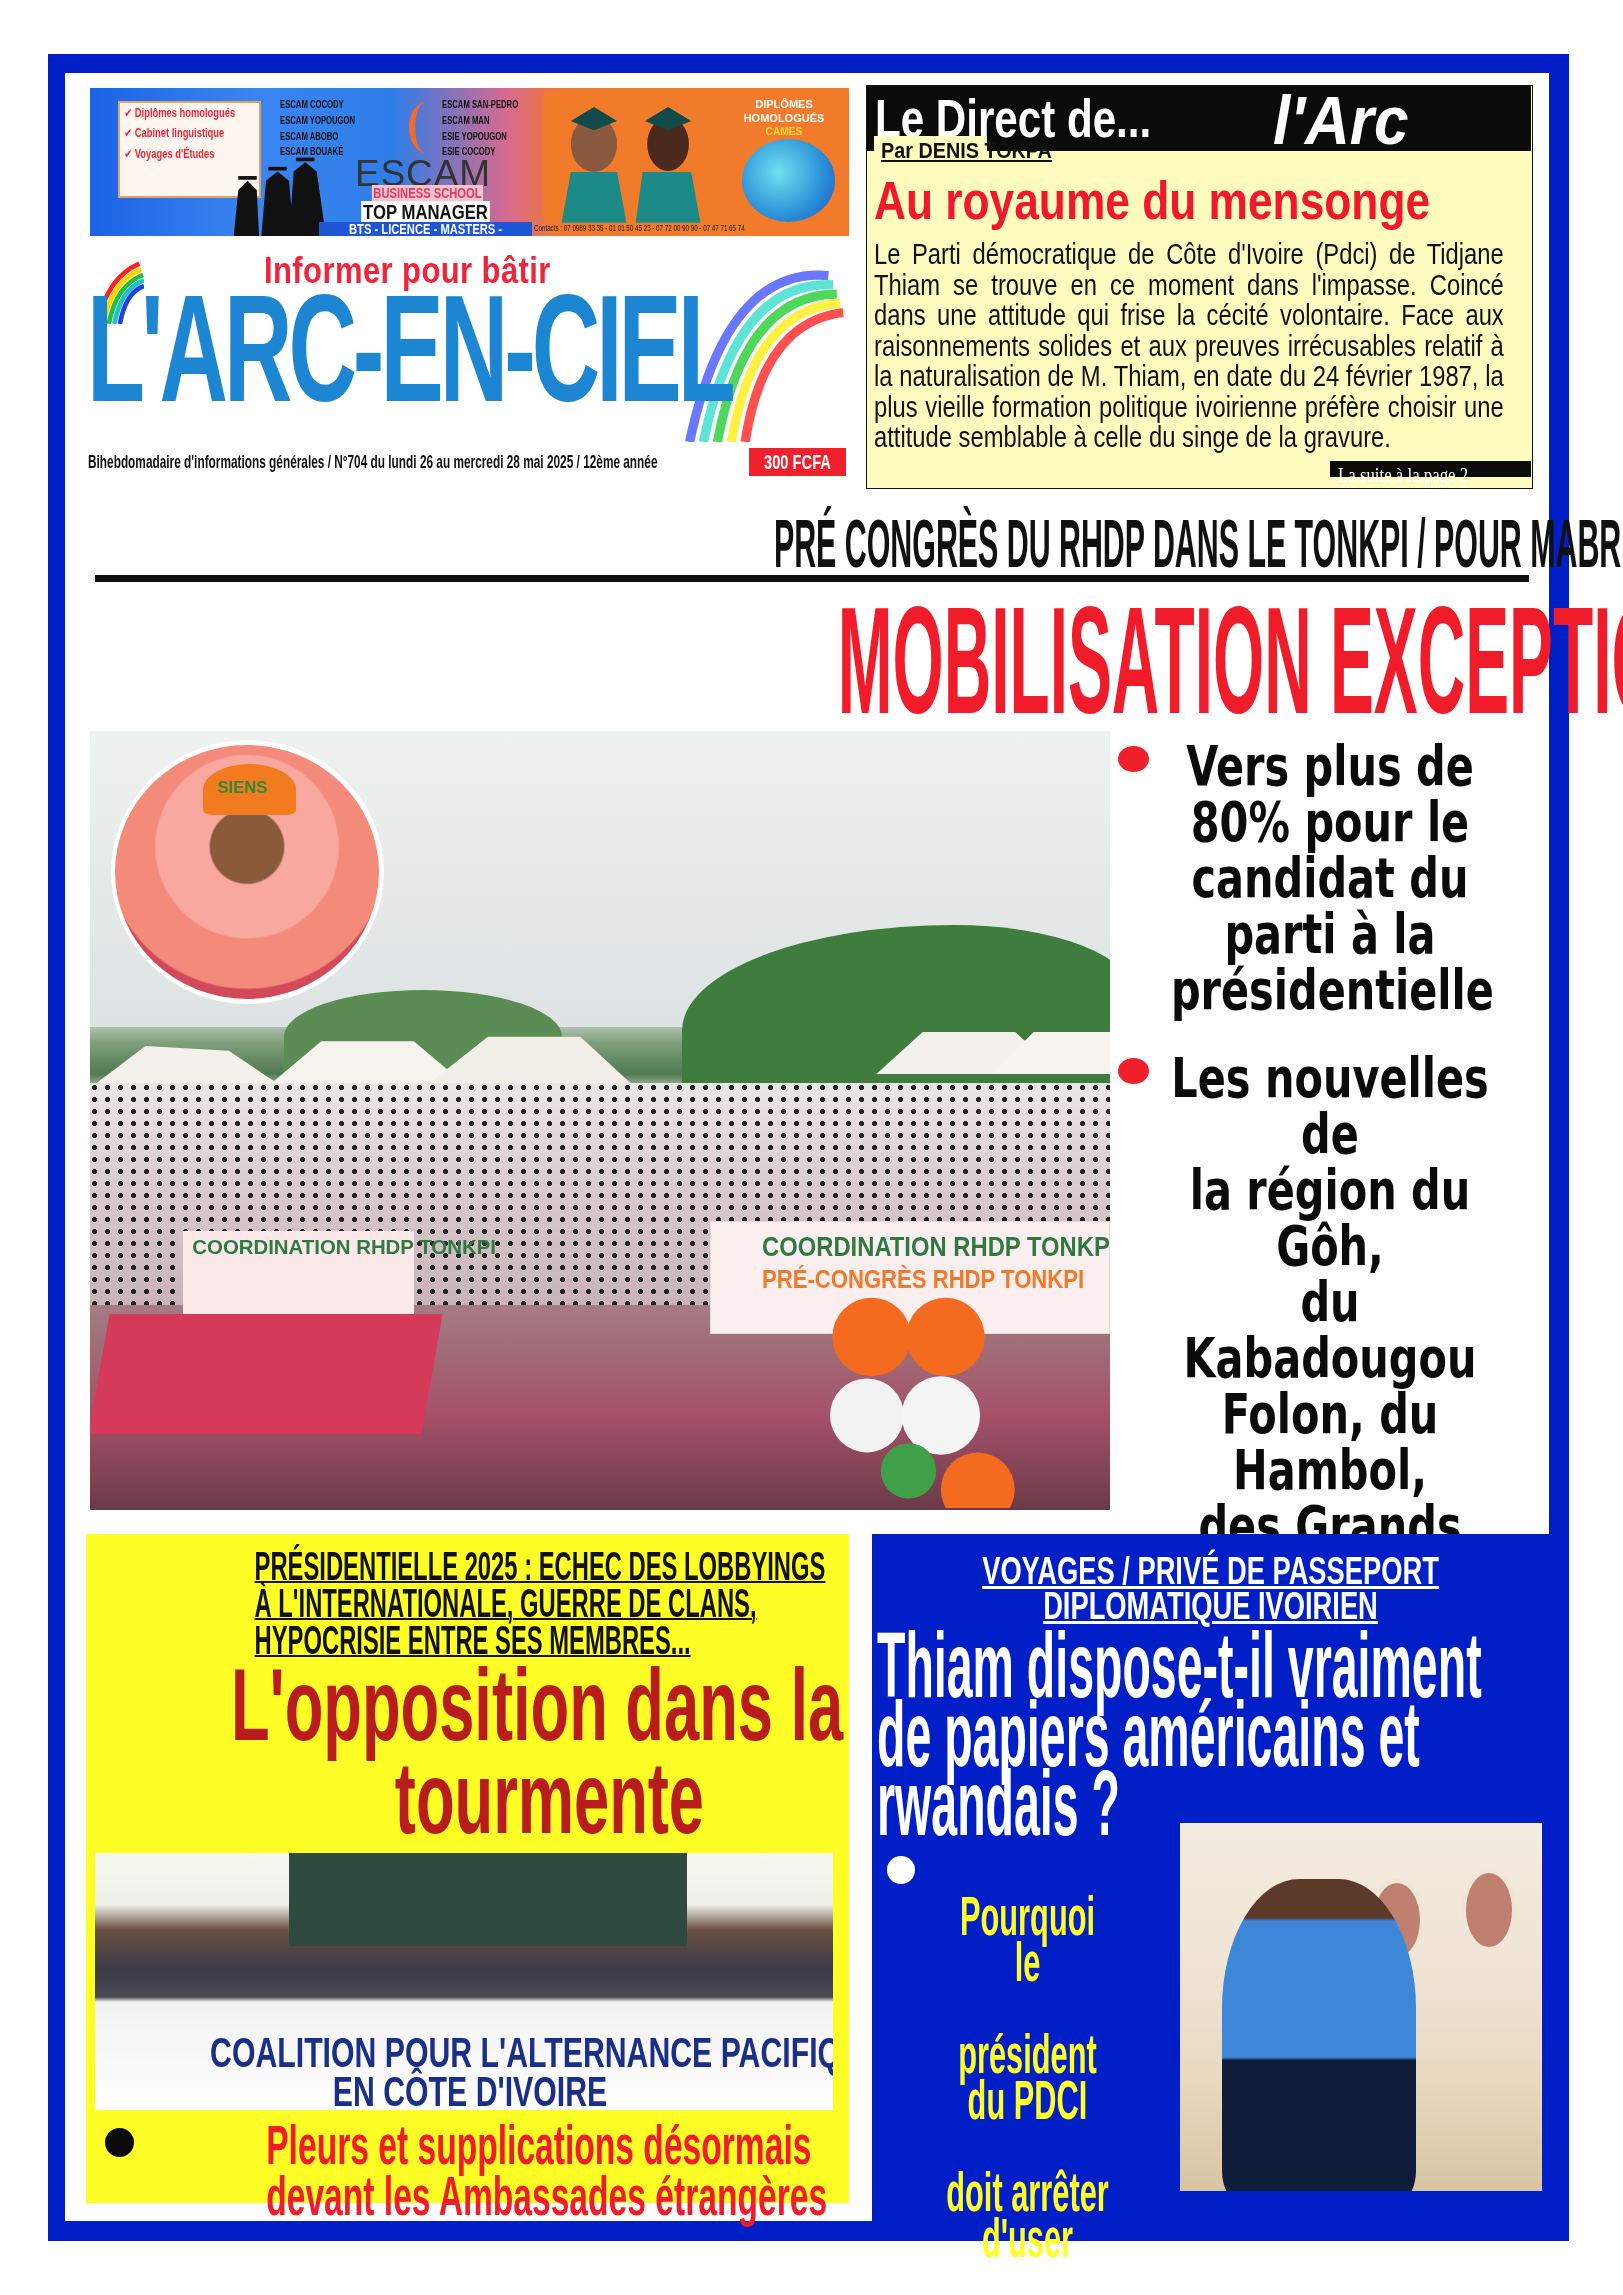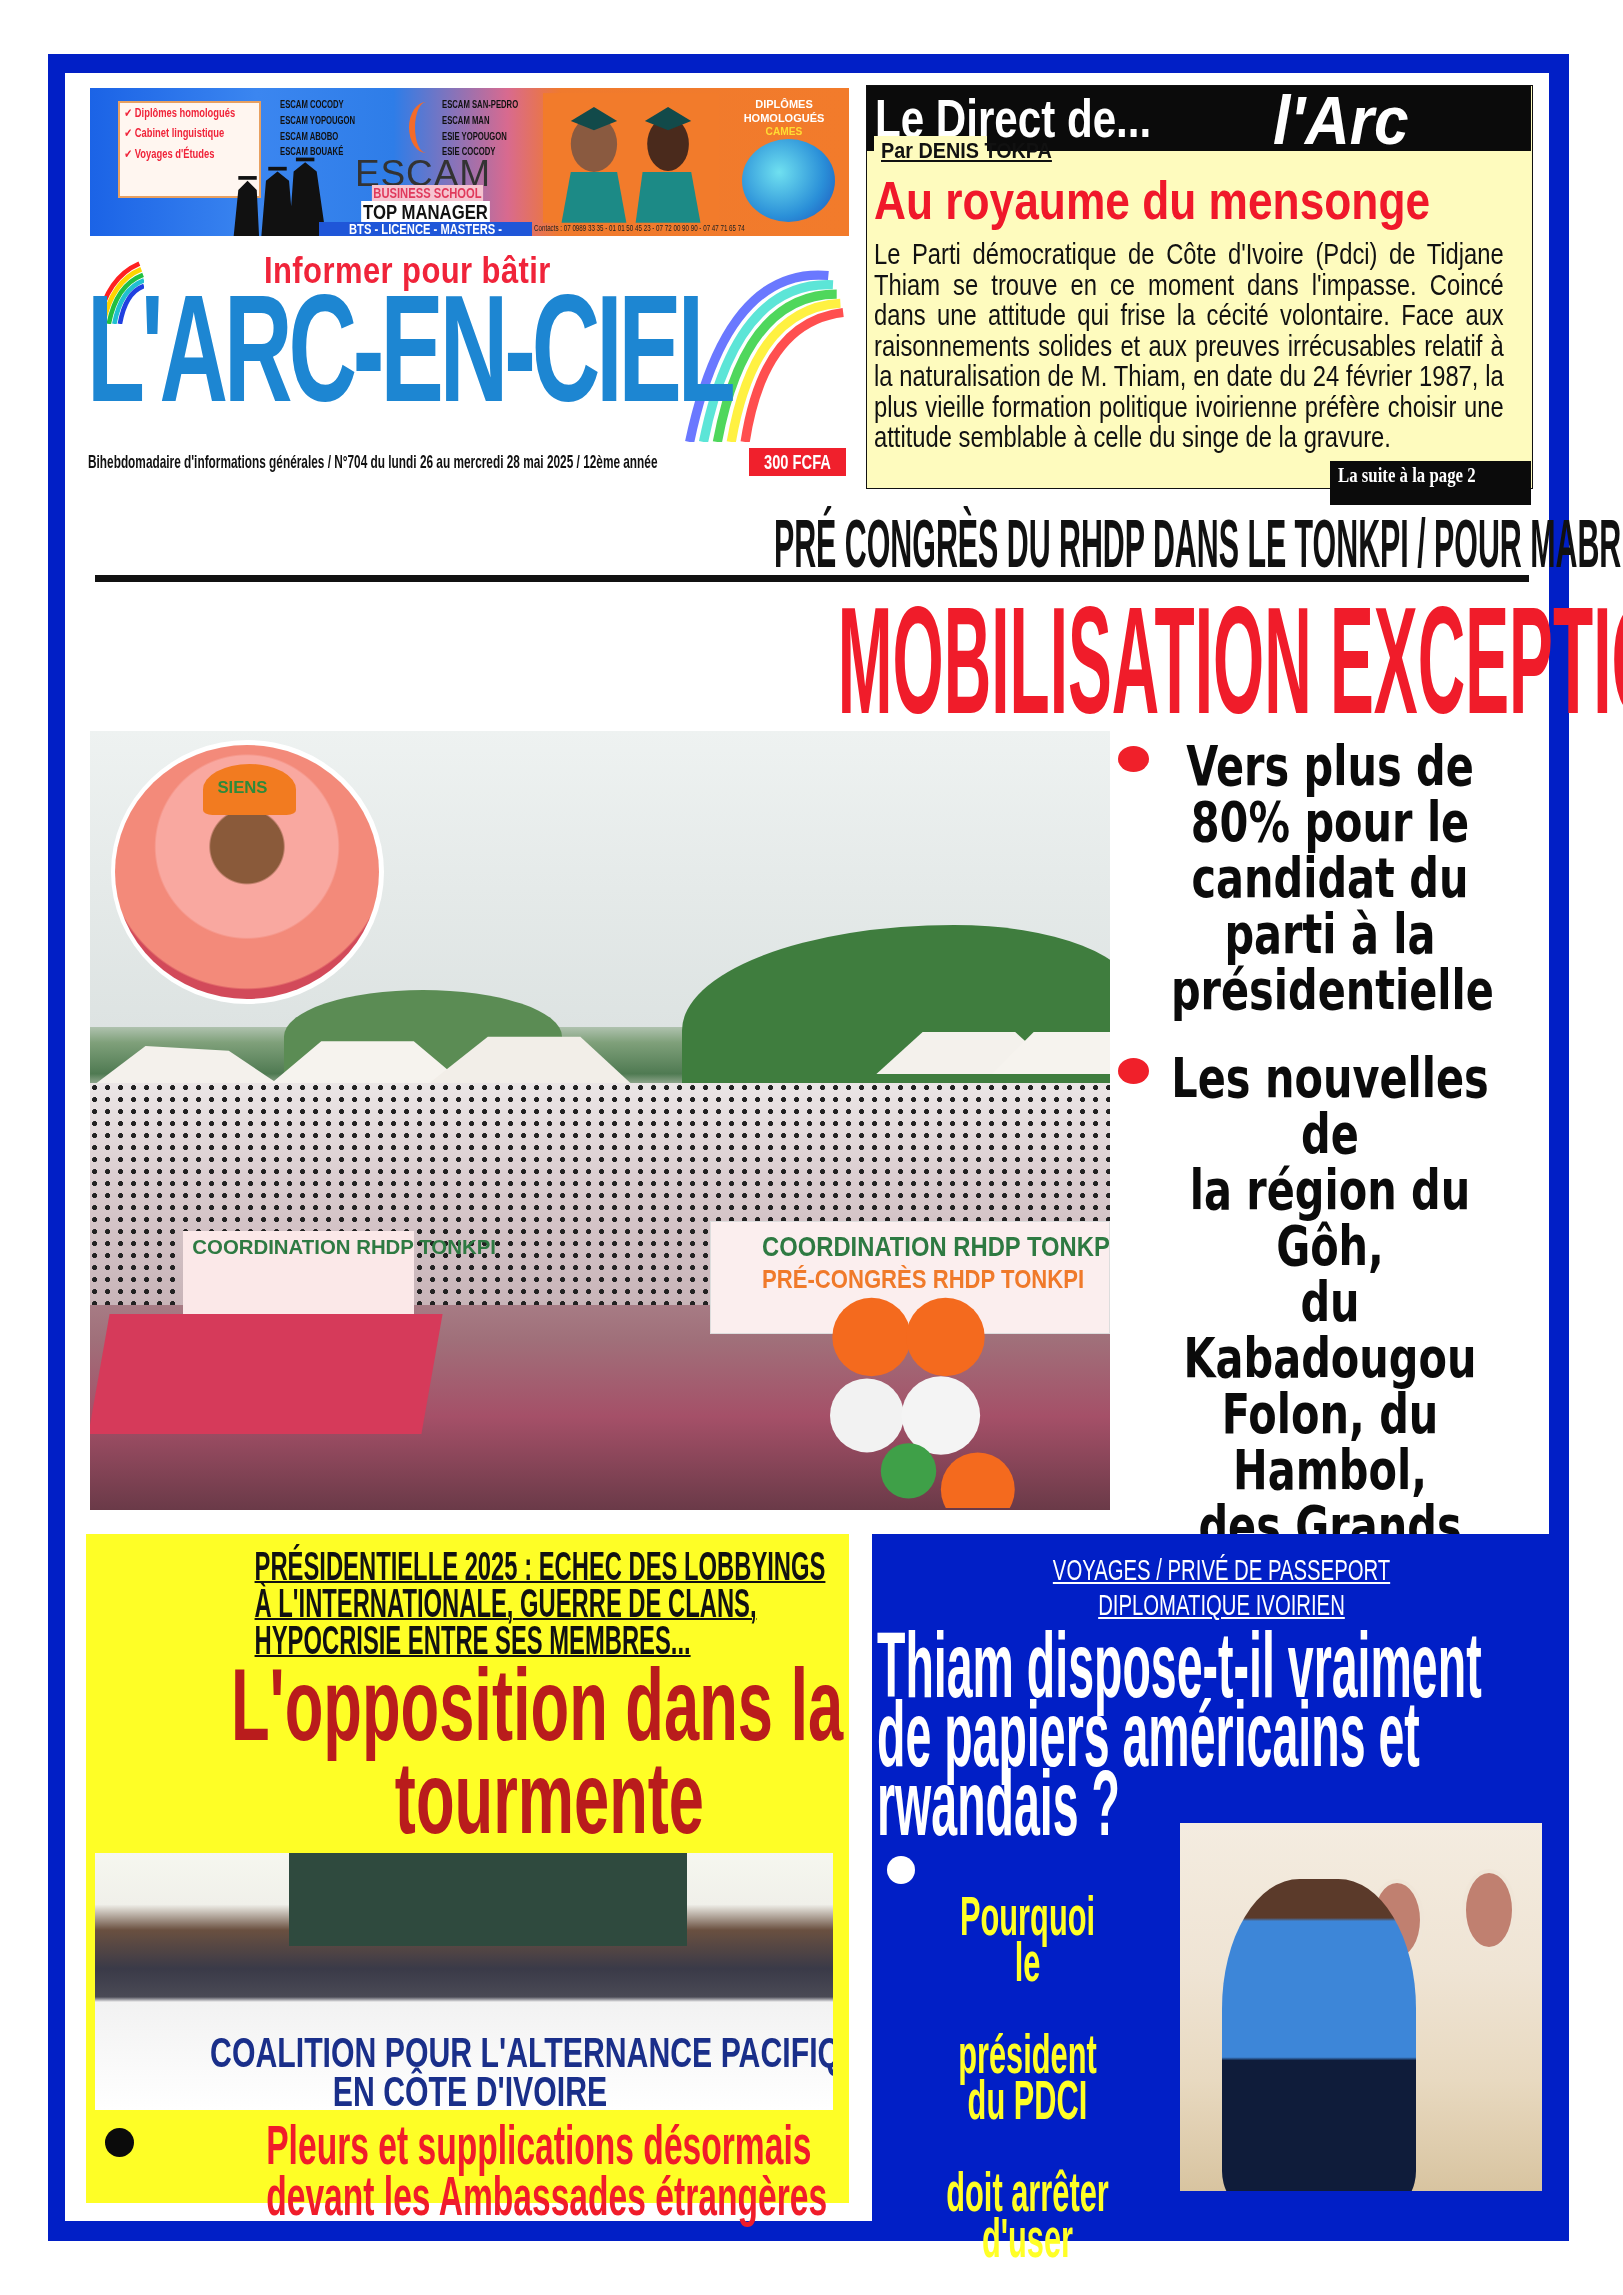--- a/index.html
+++ b/index.html
@@ -36,21 +36,21 @@
   
   .direct{left:866px;top:85px;width:667px;height:404px;background:#fefbbe;border:1.9px solid #111;box-sizing:border-box;}
   .direct-head{left:0;top:0;width:664px;height:65px;background:#0b0b0b;}
   .direct-title{left:8.3px;top:3.7px;font-size:54px;font-weight:bold;color:#fff;white-space:nowrap;transform:scaleX(0.78);transform-origin:left;line-height:56px;}
   .direct-arc{left:406px;top:0px;font-size:69px;font-weight:bold;font-style:italic;color:#fff;white-space:nowrap;line-height:69px;transform:scaleX(0.9);transform-origin:left;}
   .direct-tab{left:7px;top:50px;width:113px;height:28px;background:#fefbbe;}
   .direct-byline{left:14px;top:52px;font-size:22px;font-weight:bold;color:#111;text-decoration:underline;transform:scaleX(0.9);transform-origin:left;white-space:nowrap;}
   .direct-headline{left:7.4px;top:86px;font-size:54px;font-weight:bold;color:#f0182a;white-space:nowrap;transform:scaleX(0.82);transform-origin:left;line-height:56px;}
   .direct-body{left:7.4px;top:153px;width:768px;font-size:29px;line-height:30.5px;color:#111;transform:scaleX(0.82);transform-origin:left;text-align:justify;}
   .direct-body p{margin:0;}
-  .direct-suite{left:463px;top:375px;width:201px;height:44px;background:#0b0b0b;font-weight:bold;}
+  .direct-suite{left:463px;top:375px;width:201px;height:16px;background:#0b0b0b;}
   .direct-suite span{position:absolute;left:8.3px;top:1.9px;font-family:"Liberation Serif",serif;font-size:21px;color:#fff;white-space:nowrap;transform:scaleX(0.8);transform-origin:left;}
   
   .kicker{left:93px;top:509px;width:1448px;text-align:center;font-size:69px;font-weight:bold;color:#111;line-height:69px;white-space:nowrap;}
   .kicker span{display:inline-block;transform:scaleX(0.44);transform-origin:center;}
   .kicker-rule{left:95px;top:575px;width:1434px;height:6.5px;background:#111;}
   .headline{left:90px;top:583px;width:1448px;text-align:center;font-size:153px;font-weight:bold;color:#f01c2a;line-height:153px;white-space:nowrap;}
   .headline span{display:inline-block;transform:scaleX(0.43);transform-origin:center;}
   
   .photo{left:90px;top:731px;width:1020px;height:779px;overflow:hidden;background:linear-gradient(180deg,#e8ecec 0%,#dfe4e3 36%,#7fa07a 40%,#4f7a52 44%,#e8e4de 47%,#f1efea 52%,#c9b2b6 58%,#b08a92 68%,#a0707a 78%,#a55068 88%,#6a3a48 100%);}
   .photo-sky{left:0;top:0;width:100%;height:296px;background:linear-gradient(180deg,#eef2f1,#dde3e2);}
@@ -87,21 +87,21 @@
   .yphoto{left:9.3px;top:319px;width:738px;height:257px;background:linear-gradient(180deg,#f6f7ef 0%,#f0f0ea 20%,#6a5040 30%,#3a3a48 45%,#4a4a55 56%,#f2f2f2 58%,#ffffff 100%);overflow:hidden;}
   .yphoto-board{left:194px;top:0;width:398px;height:93px;background:#2f4a3e;}
   .yphoto-text{left:14px;top:180px;width:722px;text-align:center;font-size:42px;font-weight:bold;color:#1a2f8a;line-height:39px;white-space:nowrap;}
   .yphoto-text div{transform:scaleX(0.72);transform-origin:center;}
   .ybullet{left:18.5px;top:585px;width:736px;}
   .ybullet-dot{position:absolute;left:0;top:9.3px;width:29px;height:29px;border-radius:50%;background:#0b0b0b;}
   .ybullet-text{position:absolute;left:14px;top:0;width:736px;text-align:center;font-size:56px;font-weight:bold;line-height:51px;color:#f01c2a;white-space:nowrap;}
   .ybullet-text div{transform:scaleX(0.6);transform-origin:center;}
   
   .bbox{left:872px;top:1534px;width:677px;height:687px;background:#011fc6;}
-  .bkick{left:21px;top:18.5px;width:657px;text-align:center;font-size:29px;font-weight:normal;line-height:35px;color:#fff;white-space:nowrap;}
+  .bkick{left:10px;top:18.5px;width:657px;text-align:center;font-size:39px;font-weight:bold;line-height:35px;color:#fff;white-space:nowrap;}
   .bkick div{transform:scaleX(0.7);transform-origin:center;}
   .bhead{left:4.6px;top:97px;width:671px;font-size:93px;line-height:69px;font-weight:bold;color:#fff;white-space:nowrap;}
   .bhead div{transform:scaleX(0.5);transform-origin:left;}
   .bphoto{left:308px;top:289px;width:362px;height:368px;background:linear-gradient(180deg,#f4ece0,#efe4d4 40%,#e8d9c0 70%,#d8c4a0);overflow:hidden;}
   .bphoto .win{position:absolute;width:46px;height:74px;border-radius:50%;background:#c08070;border:4.6px solid #f0e6d8;}
   .bphoto .man{position:absolute;left:42px;top:56px;width:194px;height:324px;background:linear-gradient(180deg,#5b3a2a 0 12%,#3d86d8 13% 55%,#0f1c3a 56%);border-radius:40% 40% 10% 10%;}
   .bbullet{left:4.6px;top:285px;width:301px;}
   .bbullet-dot{position:absolute;left:10.2px;top:37px;width:28px;height:28px;border-radius:50%;background:#fff;}
   .bbullet-text{position:absolute;left:0;top:28px;width:301px;text-align:center;font-size:55px;line-height:46px;font-weight:bold;color:#ffff26;white-space:pre-line;}
   .bbullet-text div{transform:scaleX(0.56);transform-origin:center;}

